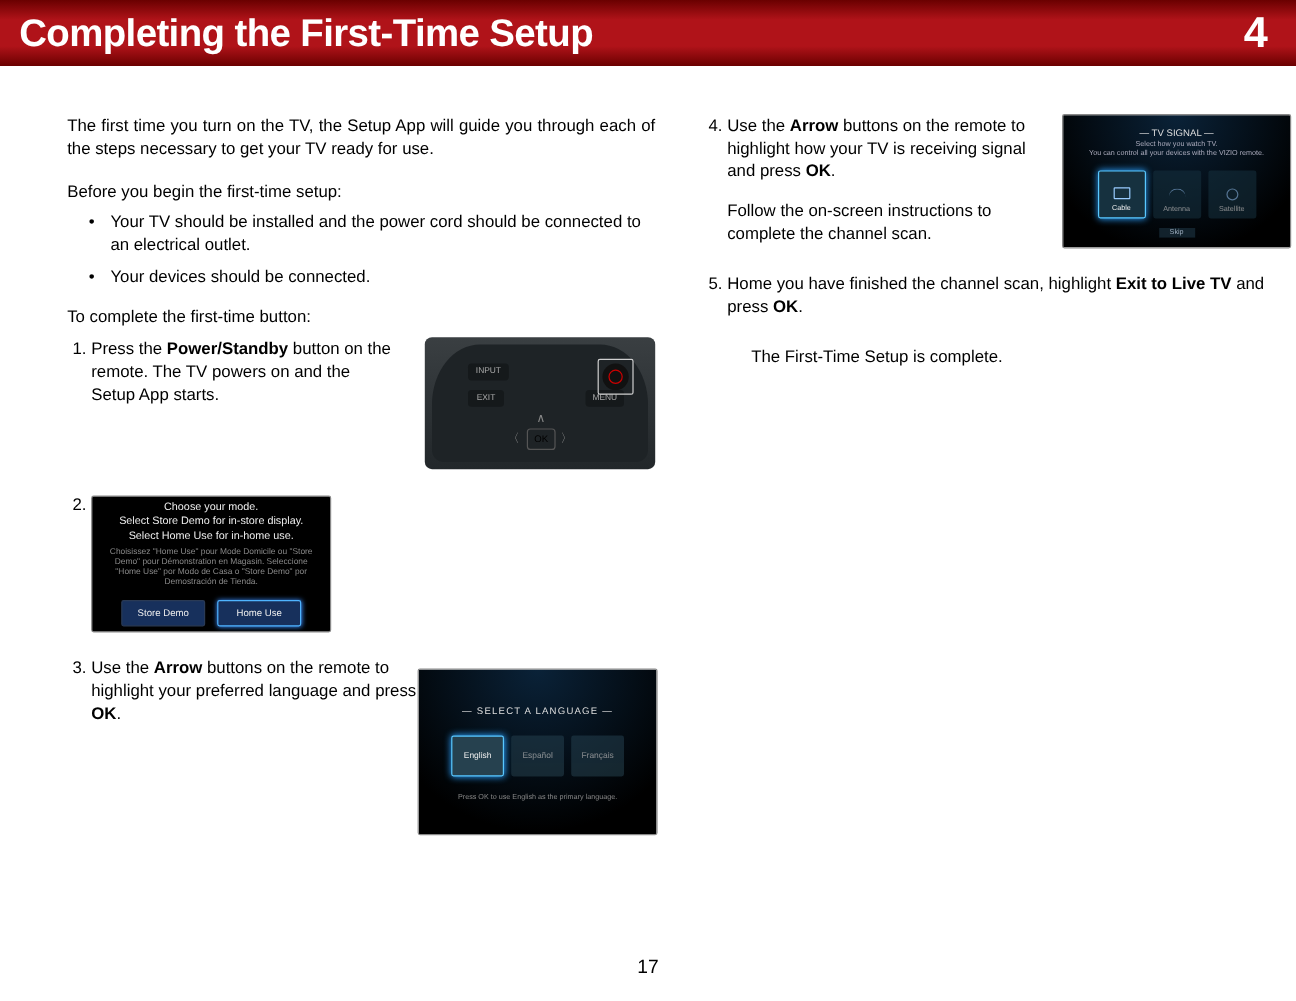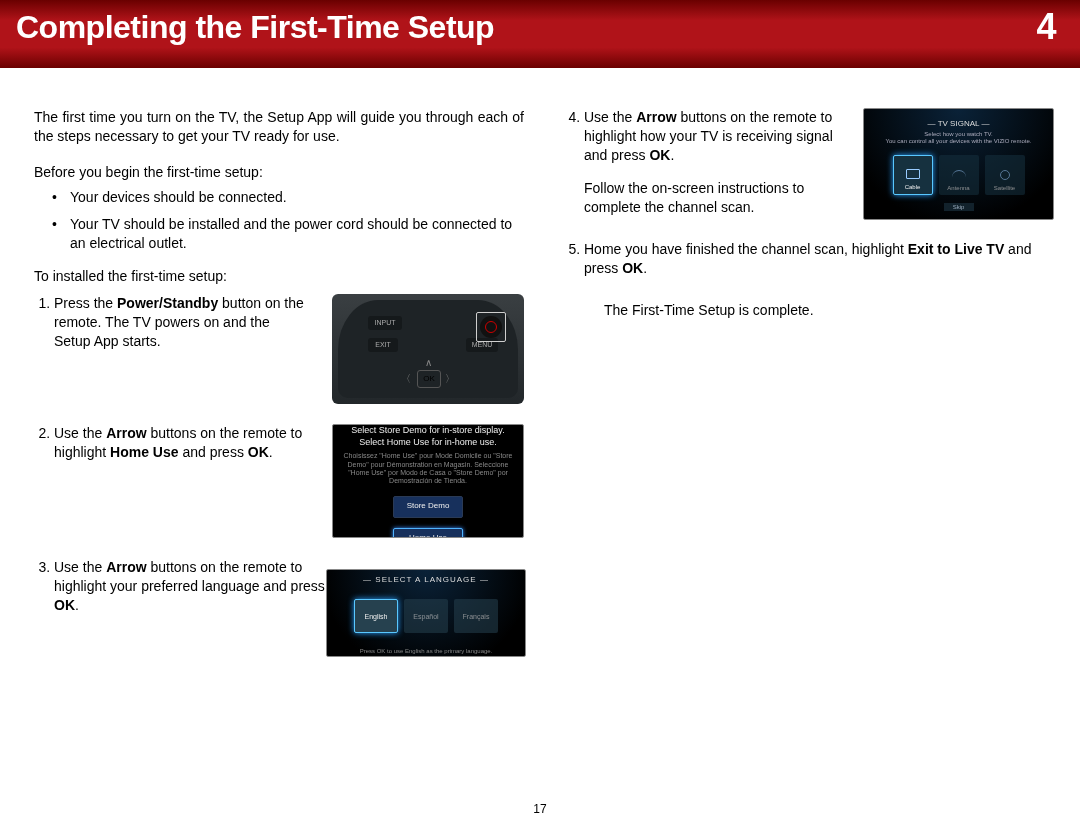--- a/index.html
+++ b/index.html
@@ -9,32 +9,32 @@
     font-family: "Helvetica Neue", Arial, sans-serif;
     font-size: 14px;
     color: #000;
     background: #fff;
     position: relative;
     overflow: hidden;
   }
   .header-band {
     background: linear-gradient(to bottom, #6a0000 0%, #b01319 30%, #b01319 70%, #6a0000 100%);
     color: #fff;
-    padding: 6px 16px 20px 16px;
+    padding: 6px 16px 7px 16px;
     display: flex;
     justify-content: space-between;
     align-items: center;
     font-weight: bold;
     font-size: 32px;
     letter-spacing: -0.5px;
   }
   .header-band .chapter-no { font-size: 36px; margin-right: 8px; }
   .content {
     display: flex;
-    padding: 40px 36px 20px 34px;
+    padding: 40px 36px 20px 56px;
     gap: 40px;
   }
   .col { width: 490px; }
   .intro { text-align: justify; margin-bottom: 18px; line-height: 1.35; }
   .before { margin-bottom: 8px; }
   .bullets { list-style: none; padding-left: 36px; margin-bottom: 16px; }
   .bullets li { position: relative; margin-bottom: 8px; line-height: 1.35; }
   .bullets li::before { content: "•"; position: absolute; left: -18px; }
   .tocomplete { margin-bottom: 10px; }
   ol.steps { list-style: decimal; padding-left: 20px; }
@@ -66,66 +66,66 @@
   .dpad { position:absolute; bottom:4px; left:50%; transform:translateX(-50%); width:90px; height:44px; }
   .dpad .ok { position:absolute; top:14px; left:34px; width:24px; height:18px; border:1px solid #555; border-radius:3px; font-size:8px; text-align:center; line-height:16px; }
   .dpad .arrow { position:absolute; color:#888; font-size:10px; }
   .dpad .au { top:0; left:42px; }
   .dpad .al { top:16px; left:18px; }
   .dpad .ar { top:16px; right:18px; }
 
   .mode-fig { width: 200px; height: 114px; background:#000; padding:14px 10px; }
   .mode-fig .t { text-align:center; font-size:9px; color:#eee; line-height:1.3; margin-bottom:10px; }
   .mode-fig .t .sub { color:#888; font-size:7px; margin-top:4px; line-height:1.2; }
-  .mode-btns { display:flex; gap:10px; justify-content:center;flex-direction:column; }
+  .mode-btns { display:flex; gap:10px; justify-content:center; }
   .mode-btn { width:70px; height:22px; background:#17305c; border:1px solid #2a3a55; border-radius:2px; font-size:8px; display:flex; align-items:center; justify-content:center; }
   .mode-btn.active { border:1px solid #4fb4ff; box-shadow:0 0 4px #3a8dff; }
 
-  .lang-fig { width: 200px; height: 88px; background:radial-gradient(circle at top,#0a2238,#000 80%); padding:10px; }
+  .lang-fig { width: 200px; height: 139px; background:radial-gradient(circle at top,#0a2238,#000 80%); padding:10px; }
   .lang-fig .hdr { text-align:center; font-size:8px; color:#ddd; letter-spacing:1px; margin:4px 0 14px; }
   .lang-btns { display:flex; gap:6px; justify-content:center; }
   .lang-btn { width:44px; height:34px; background:#26414f; border-radius:2px; font-size:7px; display:flex; align-items:center; justify-content:center; opacity:0.55; }
   .lang-btn.active { opacity:1; border:1px solid #59c8ff; box-shadow:0 0 6px #2aa0ff; }
   .lang-fig .foot { text-align:center; font-size:6px; color:#888; margin-top:14px; }
 
   .sig-fig { width: 194px; height: 112px; background:radial-gradient(circle at top,#0a2238,#000 80%); padding:8px; }
   .sig-fig .hdr { text-align:center; font-size:8px; color:#ddd; margin:2px 0 1px; }
   .sig-fig .sub { text-align:center; font-size:6px; color:#aab; margin-bottom:10px; line-height:1.2; }
   .sig-btns { display:flex; gap:6px; justify-content:center; }
   .sig-btn { width:40px; height:40px; background:#16313f; border-radius:2px; font-size:6px; display:flex; flex-direction:column; align-items:center; justify-content:flex-end; padding-bottom:3px; opacity:0.55; gap:4px; }
   .sig-btn.active { opacity:1; border:1px solid #59c8ff; box-shadow:0 0 6px #2aa0ff; }
   .sig-ic { width:14px; height:10px; border:1px solid #9cf; border-radius:1px; }
   .sig-btn:nth-child(2) .sig-ic { border-radius:8px 8px 1px 1px; border-bottom:none; border-left:none; border-right:none; }
   .sig-btn:nth-child(3) .sig-ic { border-radius:50%; width:10px; height:10px; }
   .sig-skip { width:30px; height:12px; background:#12222c; margin:8px auto 0; font-size:6px; display:flex; align-items:center; justify-content:center; color:#9ab; }
 
   .col-r ol.steps { padding-left: 20px; }
   .col-r .step-text { flex: 0 0 256px; }
   .complete { font-weight: normal; margin-top: 24px; margin-left: 40px; }
-  .page-no { position:absolute; bottom:18px; left:50%; transform:translateX(-50%); font-size:12px; }
+  .page-no { position:absolute; bottom:18px; left:50%; transform:translateX(-50%); font-size:16px; }
   b { font-weight: bold; }
 </style>
 </head>
 <body>
 
 <div class="header-band">
   <span>Completing the First-Time Setup</span>
   <span class="chapter-no">4</span>
 </div>
 
 <div class="content">
 
   <div class="col">
     <p class="intro">The first time you turn on the TV, the Setup App will guide you through each of the steps necessary to get your TV ready for use.</p>
     <p class="before">Before you begin the first-time setup:</p>
     <ul class="bullets">
+      <li>Your TV should be installed and the power cord should be connected to an electrical outlet.</li>
       <li>Your devices should be connected.</li>
-      <li>Your TV should be installed and the power cord should be connected to an electrical outlet.</li>
     </ul>
-    <p class="tocomplete">To installed the first-time setup:</p>
+    <p class="tocomplete">To complete the first-time button:</p>
 
     <ol class="steps">
 
       <li>
         <div class="step-row">
           <div class="step-text">
             <span>Press the </span><b>Power/Standby</b><span> button on the remote. The TV powers on and the Setup App starts.</span>
           </div>
           <div class="remote-fig">
             <div class="remote-body"></div>
@@ -139,23 +139,20 @@
               <div class="arrow al">〈</div>
               <div class="ok">OK</div>
               <div class="arrow ar">〉</div>
             </div>
           </div>
         </div>
       </li>
 
       <li>
         <div class="step-row">
-          <div class="step-text">
-            <span>Use the </span><b>Arrow</b><span> buttons on the remote to highlight </span><b>Home Use</b><span> and press </span><b>OK</b><span>.</span>
-          </div>
           <div class="fig mode-fig">
             <div class="t">
               <div>Choose your mode.</div>
               <div>Select Store Demo for in-store display.</div>
               <div>Select Home Use for in-home use.</div>
               <div class="sub">Choisissez "Home Use" pour Mode Domicile ou "Store Demo" pour Démonstration en Magasin. Seleccione "Home Use" por Modo de Casa o "Store Demo" por Demostración de Tienda.</div>
             </div>
             <div class="mode-btns">
               <div class="mode-btn">Store Demo</div>
               <div class="mode-btn active">Home Use</div>

